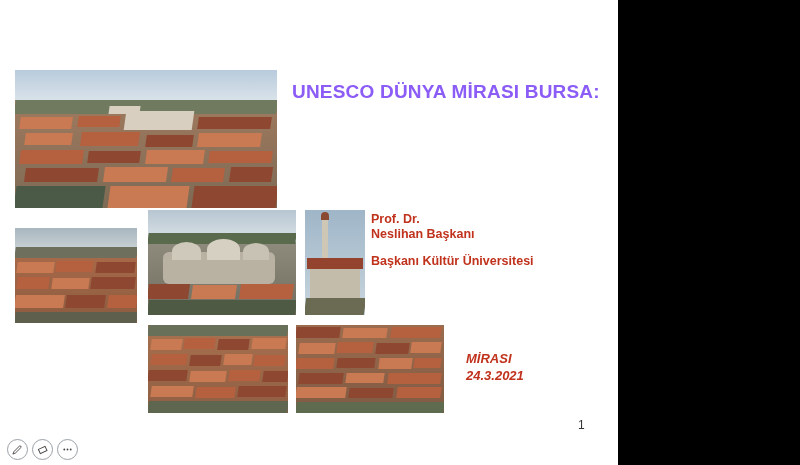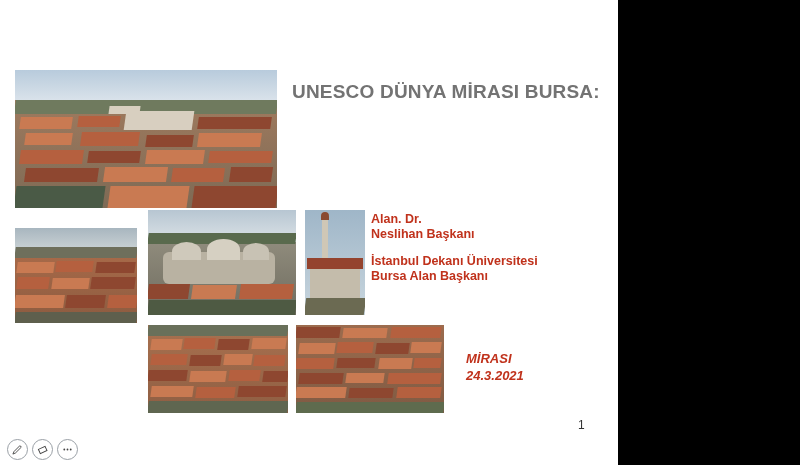--- a/index.html
+++ b/index.html
@@ -30,21 +30,21 @@
     background: #ffffff;
     overflow: hidden;
   }
 
   
   #slide-title {
     position: absolute;
     left: 292px;
     top: 78px;
     width: 320px;
-    color: #737373;
+    color: #8b5cf6;
     font-weight: bold;
     font-size: 19px;
     line-height: 28px;
     letter-spacing: 0.2px;
   }
   #slide-title .line2 { display: block; }
 
   
   #speaker-block {
     position: absolute;
@@ -295,25 +295,24 @@
         <i class="t" style="left:0;top:88%;width:100%;height:12%;background:#5e6b4e"></i>
       </div>
     </div>
 
     <div id="slide-title">
       <span>UNESCO DÜNYA MİRASI BURSA:</span>
     </div>
 
     <div id="speaker-block">
       <div class="name-line">
-        <div>Alan. Dr.</div>
+        <div>Prof. Dr.</div>
         <div>Neslihan Başkanı</div>
       </div>
-      <div class="aff-line">İstanbul Dekanı Üniversitesi</div>
-      <div class="aff-line">Bursa Alan Başkanı</div>
+      <div class="aff-line">Başkanı Kültür Üniversitesi</div>
     </div>
 
     <div id="org-block">
       <div>MİRASI</div>
       <div>24.3.2021</div>
     </div>
 
     <div id="page-number">1</div>
 
     <div id="annot-toolbar">

